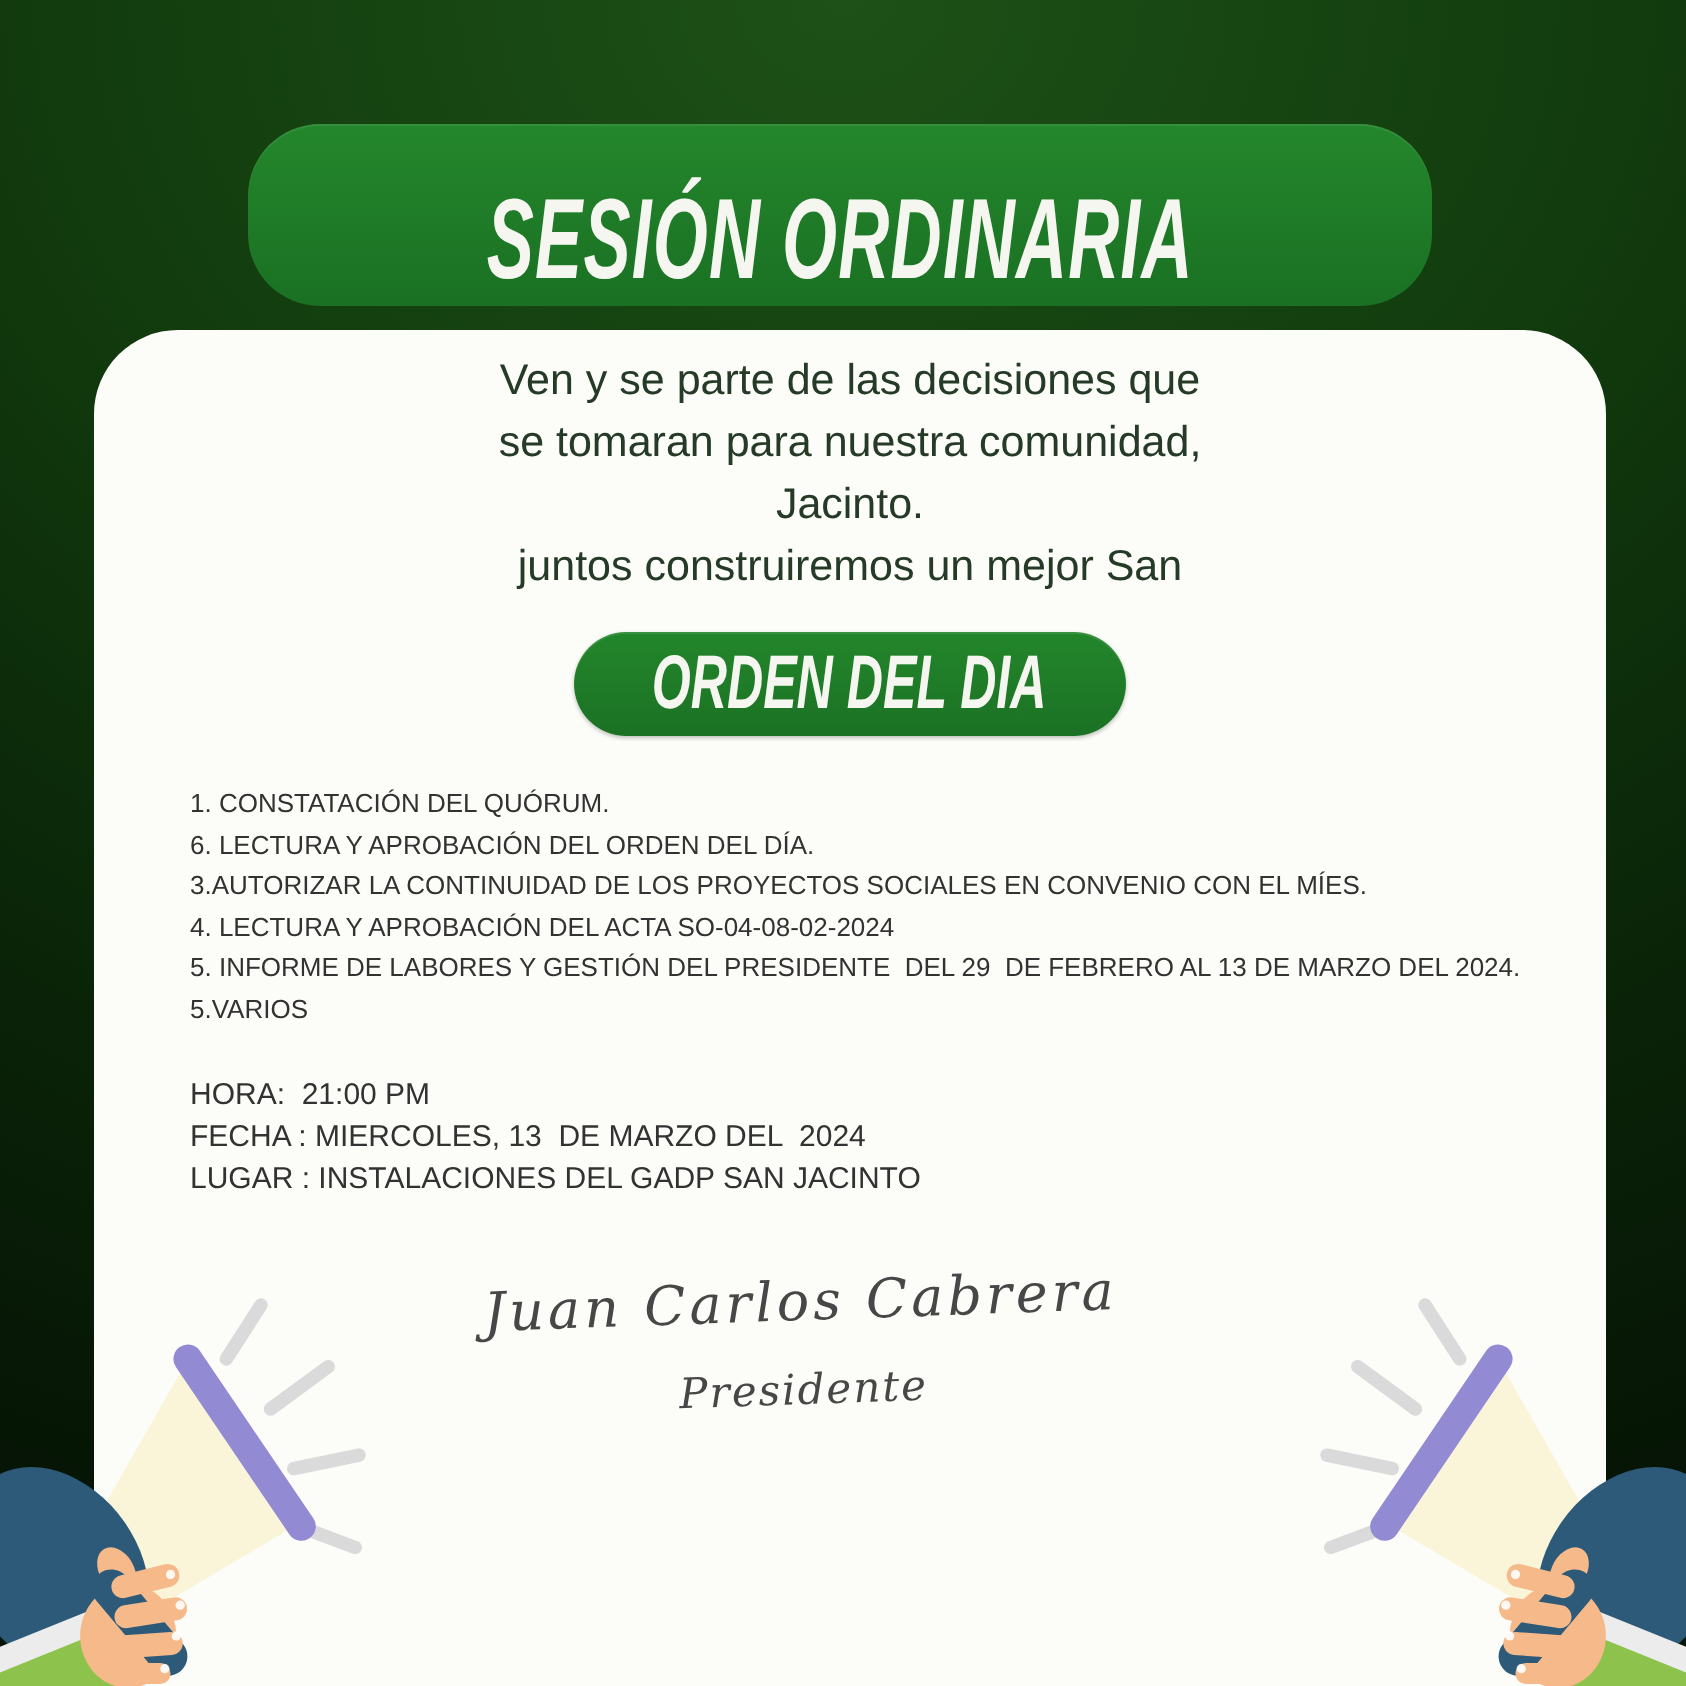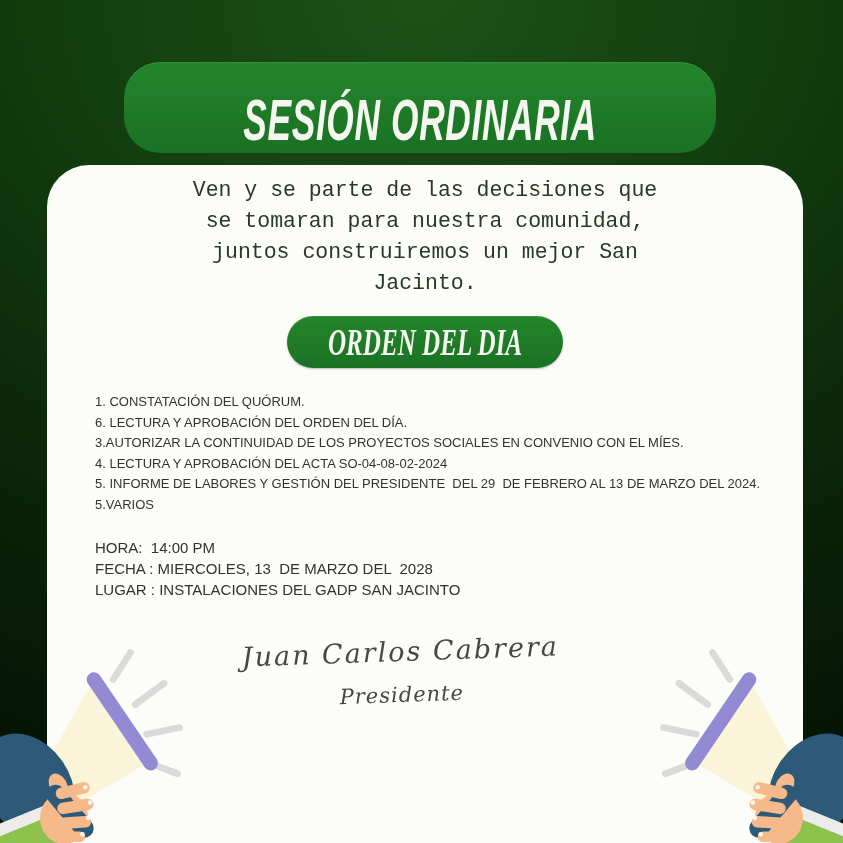--- a/index.html
+++ b/index.html
@@ -21,29 +21,28 @@
     letter-spacing:1px;white-space:nowrap;
     display:inline-block;transform:scaleX(.62);
   }
   
   .card{
     position:absolute;left:47px;top:165px;width:756px;height:678px;
     background:#fcfcf8;border-radius:42px 42px 0 0;
   }
   .intro{
     margin:10px auto 0;width:640px;text-align:center;
-    font-family:Liberation Mono, monospace;font-size:21.5px;line-height:31px;
+    font-family:Liberation Sans, sans-serif;font-size:21.5px;line-height:31px;
     color:#263a28;
   }
   .orden-pill{
     margin:17px auto 0;width:276px;height:52px;border-radius:26px;
     background:linear-gradient(180deg,#23862b,#1b7124);
     display:flex;align-items:center;justify-content:center;
     box-shadow:0 1px 2px rgba(0,0,0,.25), inset 0 1px 0 rgba(255,255,255,.1);
-    font-family:Liberation Serif, serif;
   }
   .orden-text{
     color:#f6f6f1;font-weight:800;font-style:italic;font-size:38px;
     white-space:nowrap;display:inline-block;transform:scaleX(.66);
   }
   .agenda{
     margin:24px 0 0 48px;width:680px;
     font-size:13px;line-height:20.5px;color:#323232;
   }
   .agenda-item{white-space:pre-wrap;padding-left:21px;text-indent:-21px;}
@@ -68,40 +67,40 @@
 
 <div class="title-pill">
   <span class="title-text">SESIÓN ORDINARIA</span>
 </div>
 
 <div class="card">
 
   <div class="intro">
     <div>Ven y se parte de las decisiones que</div>
     <div>se tomaran para nuestra comunidad,</div>
+    <div>Jacinto.</div>
     <div>juntos construiremos un mejor San</div>
-    <div>Jacinto.</div>
   </div>
 
   <div class="orden-pill">
     <span class="orden-text">ORDEN DEL DIA</span>
   </div>
 
   <div class="agenda">
     <div class="agenda-item">1. CONSTATACIÓN DEL QUÓRUM.</div>
     <div class="agenda-item">6. LECTURA Y APROBACIÓN DEL ORDEN DEL DÍA.</div>
     <div class="agenda-item">3.AUTORIZAR LA CONTINUIDAD DE LOS PROYECTOS SOCIALES EN CONVENIO CON EL MÍES.</div>
     <div class="agenda-item">4. LECTURA Y APROBACIÓN DEL ACTA SO-04-08-02-2024</div>
     <div class="agenda-item">5. INFORME DE LABORES Y GESTIÓN DEL PRESIDENTE  DEL 29  DE FEBRERO AL 13 DE MARZO DEL 2024.</div>
     <div class="agenda-item">5.VARIOS</div>
   </div>
 
   <div class="details">
-    <div class="detail-line">HORA:  14:00 PM</div>
-    <div class="detail-line">FECHA : MIERCOLES, 13  DE MARZO DEL  2028</div>
+    <div class="detail-line">HORA:  21:00 PM</div>
+    <div class="detail-line">FECHA : MIERCOLES, 13  DE MARZO DEL  2024</div>
     <div class="detail-line">LUGAR : INSTALACIONES DEL GADP SAN JACINTO</div>
   </div>
 
   <div class="signature">
     <div class="sig-name">Juan Carlos Cabrera</div>
     <div class="sig-role">Presidente</div>
   </div>
 
 </div>
 

